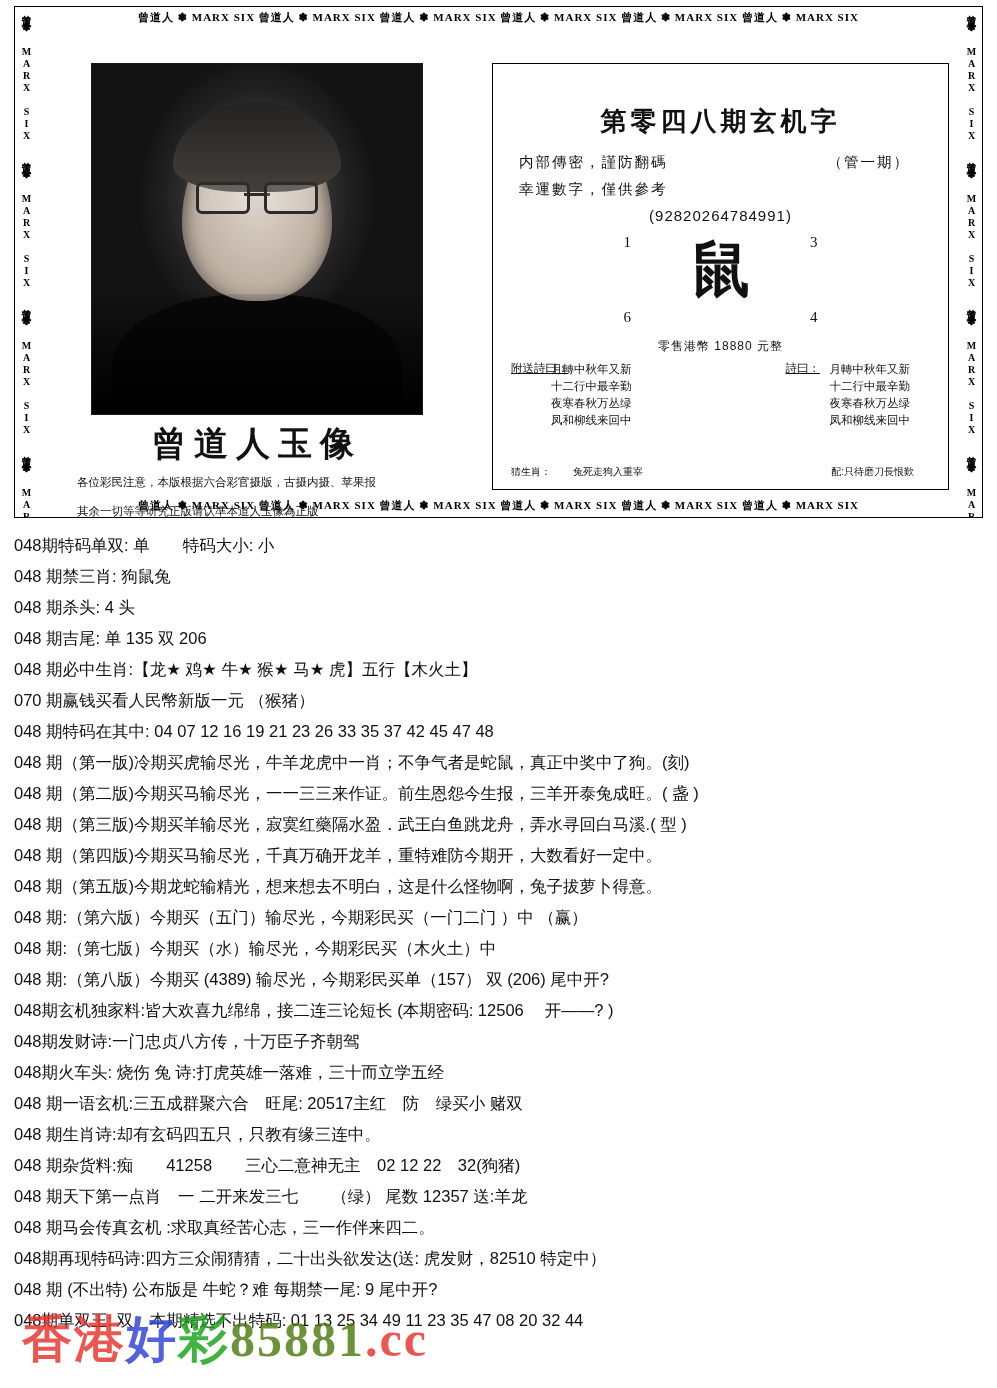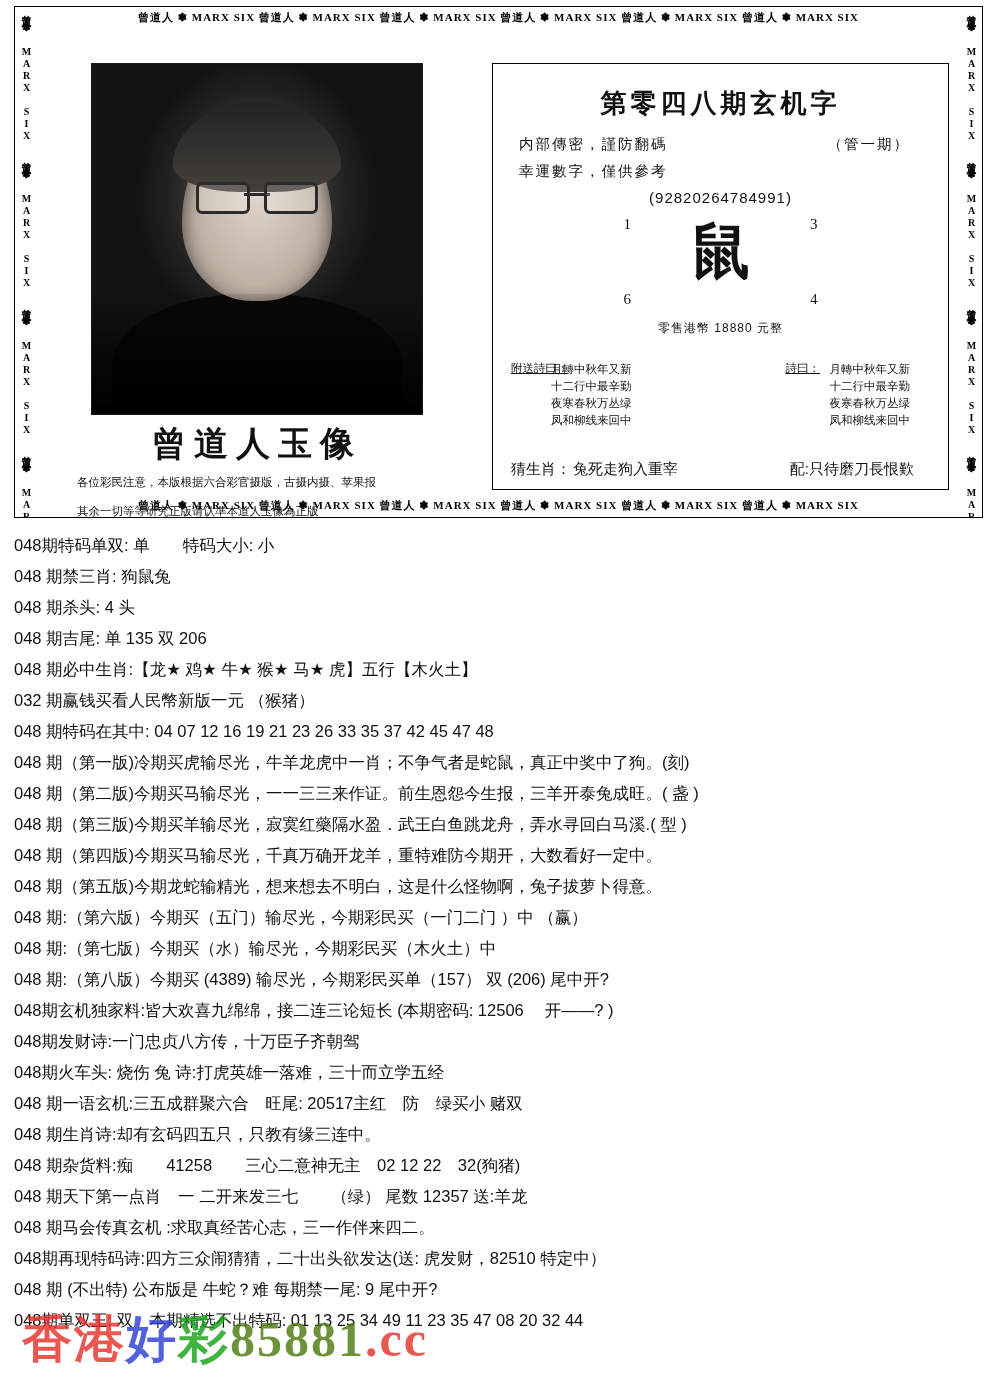--- a/index.html
+++ b/index.html
@@ -52,42 +52,42 @@
   .portrait-glass i:last-child{right:0;}
   .portrait-glass b{position:absolute;left:48px;top:11px;width:26px;height:3px;background:#333;}
   .portrait-body{position:absolute;left:50%;bottom:0;transform:translateX(-50%);
     width:290px;height:120px;border-radius:46% 46% 0 0/60% 60% 0 0;background:#131313;}
   .portrait-title{text-align:center;font-family:"Liberation Serif","DejaVu Serif",serif;
     font-weight:bold;font-size:34px;letter-spacing:8px;margin-top:6px;}
   .portrait-note{font-size:11.5px;line-height:17px;margin-top:7px;color:#111;}
 
   
   .infobox{position:absolute;left:455px;top:34px;width:455px;height:425px;border:1px solid #000;background:#fff;}
-  .ib-title{text-align:center;font-family:"Liberation Serif","DejaVu Serif",serif;font-weight:bold;font-size:26px;letter-spacing:4px;margin-top:22px;}
+  .ib-title{text-align:center;font-family:"Liberation Serif","DejaVu Serif",serif;font-weight:bold;font-size:26px;letter-spacing:4px;margin-top:40px;}
   .ib-l1{position:relative;margin:14px 0 0 26px;font-size:14.5px;letter-spacing:2px;}
   .ib-l1 .paren{position:absolute;right:38px;top:0;font-size:14.5px;}
   .ib-l2{margin:8px 0 0 26px;font-size:14.5px;letter-spacing:2px;}
   .ib-code{text-align:center;font-size:15px;letter-spacing:1px;margin-top:8px;}
   .zodiac{position:relative;width:210px;height:92px;margin:10px auto 0 auto;}
   .zodiac .big{position:absolute;left:50%;top:6px;transform:translateX(-50%);
     font-family:"Liberation Serif","DejaVu Serif",serif;font-size:60px;font-weight:bold;line-height:1;}
   .zodiac .n{position:absolute;font-size:15px;font-family:"Liberation Serif","DejaVu Serif",serif;}
   .zodiac .n1{left:8px;top:0;}
   .zodiac .n3{right:8px;top:0;}
   .zodiac .n6{left:8px;bottom:0;}
   .zodiac .n4{right:8px;bottom:0;}
   .ib-price{text-align:center;font-size:12px;margin-top:12px;letter-spacing:1px;}
   .poems{position:absolute;left:12px;right:12px;bottom:8px;height:120px;}
   .poem-col{position:absolute;top:0;font-size:11.5px;line-height:17px;}
   .poem-label{position:absolute;font-size:11.5px;text-decoration:underline;}
   .poem-l{left:46px;}
   .poem-r{right:26px;text-align:left;}
   .pl-left{left:6px;top:0;}
   .pl-right{right:116px;top:0;}
-  .guess{position:absolute;bottom:2px;font-size:15px;}
+  .guess{position:absolute;bottom:2px;font-size:10px;}
   .guess-a{left:6px;}
   .guess-c{right:22px;padding-left:28px;}
 
   
   .lines{position:absolute;left:14px;top:530px;right:10px;}
   .ln{font-size:16.5px;line-height:31px;white-space:nowrap;color:#111;}
 
   
   .wm{position:absolute;left:22px;bottom:20px;width:560px;height:62px;
       font-family:"Liberation Serif","DejaVu Serif",serif;font-weight:bold;font-size:50px;
@@ -172,21 +172,21 @@
 
     </div>
   </div>
 
   <div class="lines">
     <div class="ln">048期特码单双: 单　　特码大小: 小</div>
     <div class="ln">048 期禁三肖: 狗鼠兔</div>
     <div class="ln">048 期杀头: 4  头</div>
     <div class="ln">048 期吉尾:  单 135  双 206</div>
     <div class="ln">048 期必中生肖:【龙★ 鸡★  牛★  猴★  马★  虎】五行【木火土】</div>
-    <div class="ln">032 期赢钱买看人民幣新版一元  （猴猪）</div>
+    <div class="ln">070 期赢钱买看人民幣新版一元  （猴猪）</div>
     <div class="ln">048 期特码在其中:  04  07  12  16  19  21  23  26  33  35  37  42  45  47  48</div>
     <div class="ln">048 期（第一版)冷期买虎输尽光，牛羊龙虎中一肖；不争气者是蛇鼠，真正中奖中了狗。(刻)</div>
     <div class="ln">048 期（第二版)今期买马输尽光，一一三三来作证。前生恩怨今生报，三羊开泰兔成旺。( 盏 )</div>
     <div class="ln">048 期（第三版)今期买羊输尽光，寂寞红藥隔水盈．武王白鱼跳龙舟，弄水寻回白马溪.( 型 )</div>
     <div class="ln">048 期（第四版)今期买马输尽光，千真万确开龙羊，重特难防今期开，大数看好一定中。</div>
     <div class="ln">048 期（第五版)今期龙蛇输精光，想来想去不明白，这是什么怪物啊，兔子拔萝卜得意。</div>
     <div class="ln">048 期:（第六版）今期买（五门）输尽光，今期彩民买（一门二门 ）中  （赢）</div>
     <div class="ln">048 期:（第七版）今期买（水）输尽光，今期彩民买（木火土）中</div>
     <div class="ln">048 期:（第八版）今期买 (4389) 输尽光，今期彩民买单（157）  双 (206) 尾中开?</div>
     <div class="ln">048期玄机独家料:皆大欢喜九绵绵，接二连三论短长 (本期密码: 12506　 开——? )</div>

